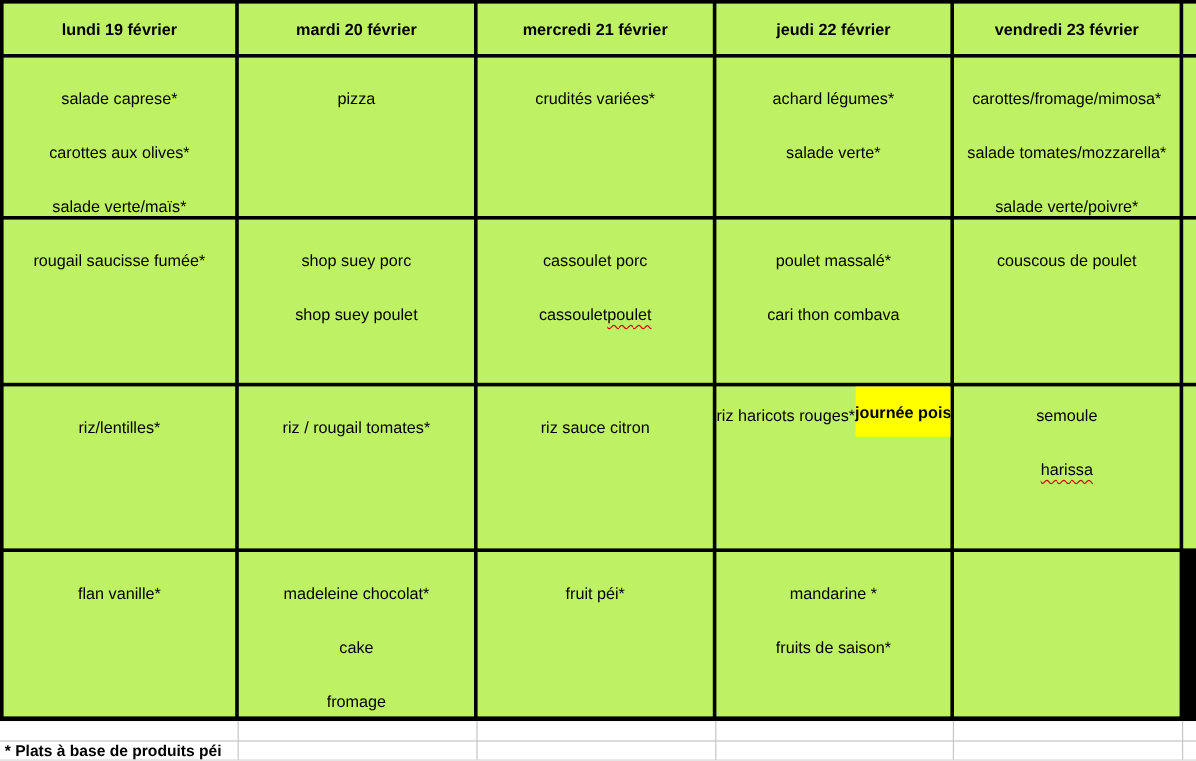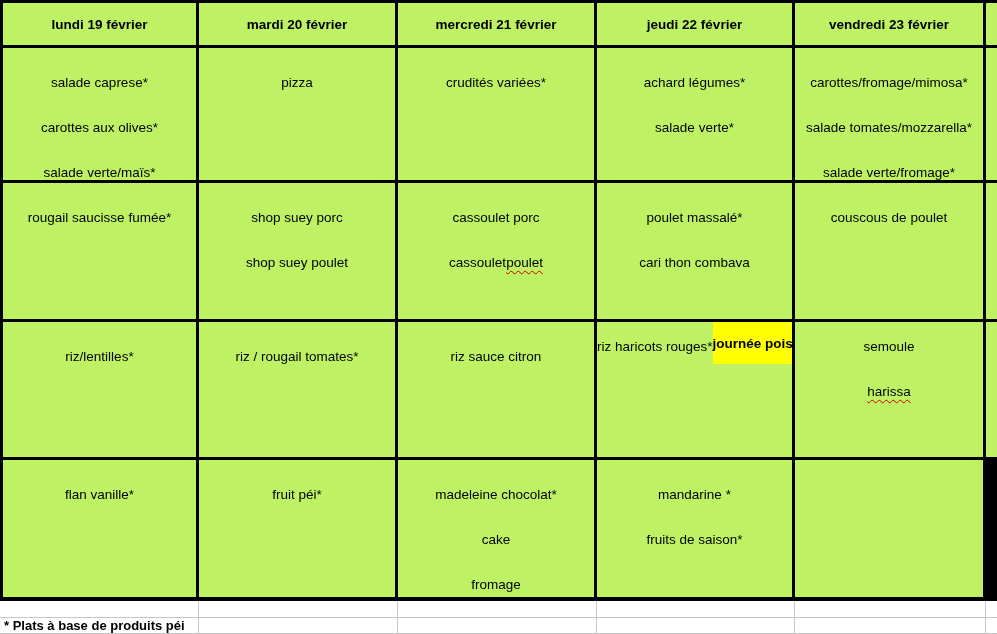--- a/index.html
+++ b/index.html
@@ -150,21 +150,21 @@
     <div class="cell body-cell">
       <div class="item">crudités variées*</div>
     </div>
     <div class="cell body-cell">
       <div class="item">achard légumes*</div>
       <div class="item">salade verte*</div>
     </div>
     <div class="cell body-cell">
       <div class="item">carottes/fromage/mimosa*</div>
       <div class="item">salade tomates/mozzarella*</div>
-      <div class="item">salade verte/fromage*</div>
+      <div class="item">salade verte/poivre*</div>
     </div>
     <div class="cell"></div>
 
     <div class="cell body-cell">
       <div class="item">rougail saucisse fumée*</div>
     </div>
     <div class="cell body-cell">
       <div class="item">shop suey porc</div>
       <div class="item">shop suey poulet</div>
     </div>
@@ -209,26 +209,26 @@
       </div>
       <div class="split-divider"></div>
       <div class="split-bottom"></div>
     </div>
     <div class="cell"></div>
 
     <div class="cell body-cell">
       <div class="item">flan vanille*</div>
     </div>
     <div class="cell body-cell">
-      <div class="item">fruit péi*</div>
-    </div>
-    <div class="cell body-cell">
       <div class="item">madeleine chocolat*</div>
       <div class="item">cake</div>
       <div class="item">fromage</div>
+    </div>
+    <div class="cell body-cell">
+      <div class="item">fruit péi*</div>
     </div>
     <div class="cell body-cell">
       <div class="item">mandarine *</div>
       <div class="item">fruits de saison*</div>
     </div>
     <div class="cell"></div>
 
   </div>
 
   <div class="footer">

